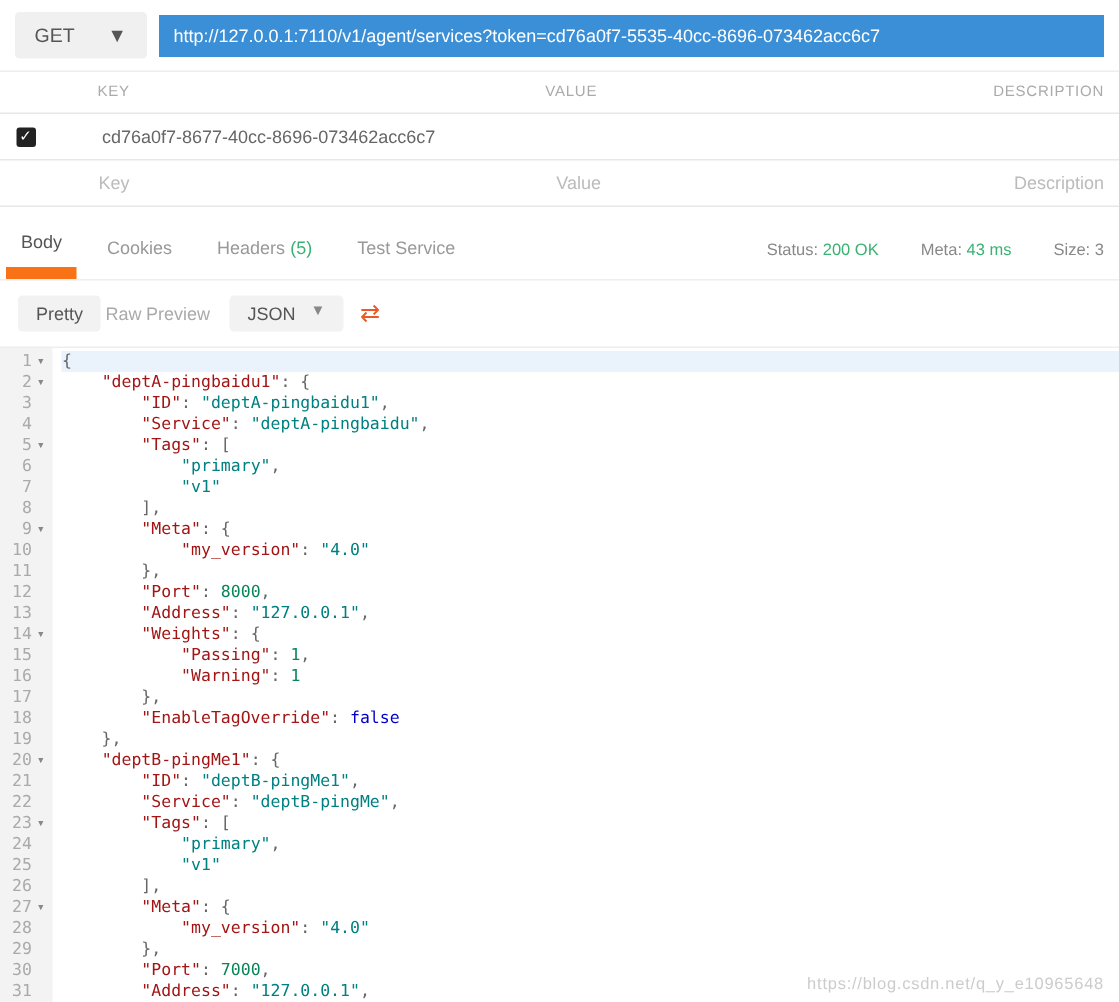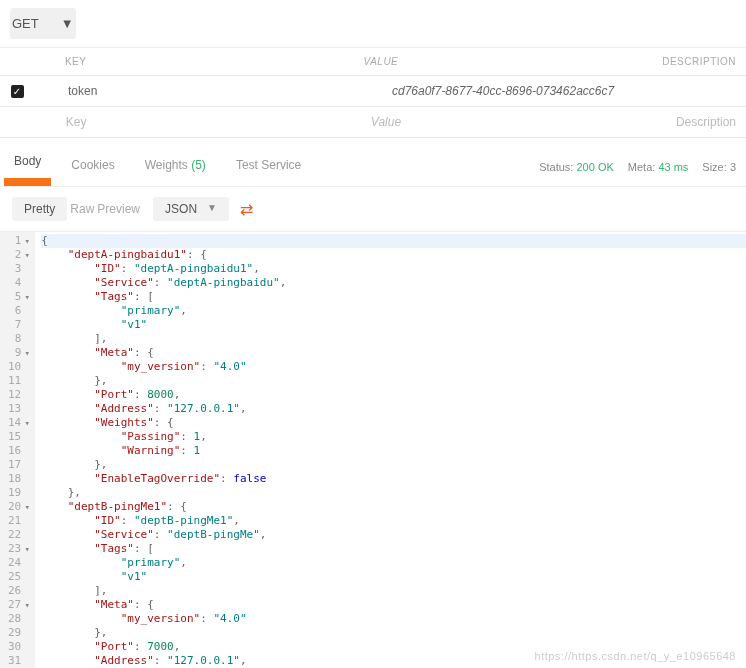--- a/index.html
+++ b/index.html
@@ -1,35 +1,35 @@
 <!DOCTYPE html>
 <html><head>
 <meta charset="utf-8">
 <style>
 * { box-sizing: border-box; margin: 0; padding: 0; }
 body { font-family: -apple-system, "Segoe UI", Helvetica, Arial, sans-serif; font-size: 12px; color: #666; background: #fff; width: 746px; }
 .urlrow { display: flex; align-items: center; padding: 8px 10px; background: #fff; border-bottom: 1px solid #eee; }
-.method-select { display: flex; align-items: center; background: #f0f0f0; padding: 8px 2px; margin-right: 8px; border-radius: 3px; cursor: pointer; }
+.method-select { display: flex; align-items: center; background: #f0f0f0; padding: 8px 13px; margin-right: 8px; border-radius: 3px; cursor: pointer; }
 .method-select span { font-size: 13px; color: #555; }
 .chev { margin-left: 22px; color: #888; font-size: 10px; }
 .url-input { flex: 1; background: #3b8fd6; color: #fff; padding: 7px 10px; font-size: 12px; border: none; outline: none; }
 .tbl-head, .tbl-row { display: flex; border-bottom: 1px solid #e8e8e8; gap: 24px; }
 .tbl-head { color: #aaa; font-size: 10px; letter-spacing: 0.5px; padding: 4px 0; }
 .col-chk { width: 34px; display: flex; align-items: center; justify-content: center; }
 .col-key { width: 300px; padding: 8px 10px; }
-.col-val { width: 300px; padding: 8px 10px; font-style: italic; }
+.col-val { width: 300px; padding: 8px 10px; }
 .col-desc { flex: 1; padding: 8px 10px; }
 .tbl-head .col-key, .tbl-head .col-val, .tbl-head .col-desc { padding: 4px 10px; }
 .chk { width: 13px; height: 13px; background: #222; border-radius: 2px; display: flex; align-items: center; justify-content: center; color: #fff; font-size: 10px; }
 .placeholder { color: #bbb; }
 .tabs-row { display: flex; align-items: center; padding: 10px 10px 0 4px; border-bottom: 1px solid #eee; }
 .tab { padding: 6px 10px 10px; margin-right: 10px; color: #999; cursor: pointer; }
 .tab.active { color: #555; border-bottom: 8px solid #f97316; }
 .hdr-count { color: #3bb273; }
-.status-area { margin-left: auto; font-size: 11px; color: #888; display: flex; gap: 14px; }
+.status-area { margin-left: auto; font-size: 11px; color: #888; display: flex; gap: 28px; }
 .status-area .ok, .status-area .ms { color: #3bb273; }
 .view-row { display: flex; align-items: center; padding: 10px 12px; border-bottom: 1px solid #eee; gap: 3px; }
 .vbtn { color: #aaa; cursor: pointer; font-size: 12px; }
 .vbtn.active { background: #f2f2f2; padding: 5px 12px; border-radius: 3px; color: #555; }
 .fmt-sel { display: flex; align-items: flex-start; background: #f2f2f2; padding: 5px 12px; border-radius: 3px; color: #555; cursor: pointer; margin-left: 10px; }
 .wrap-icon { color: #e85b29; font-size: 16px; margin-left: 8px; }
 .code-area { display: flex; font-family: Consolas, Menlo, monospace; font-size: 11px; }
 .gutter { background: #f3f3f3; color: #aaa; text-align: right; padding: 2px 4px 2px 8px; user-select: none; line-height: 14px; }
 .gln { display: flex; align-items: center; justify-content: flex-end; height: 14px; }
 .fold { color: #888; font-size: 9px; margin-left: 2px; width: 8px; text-align: center; }
@@ -43,47 +43,47 @@
 .watermark { position: fixed; bottom: 6px; right: 10px; color: #ccc; font-size: 11px; letter-spacing: 0.5px; }
 </style>
 </head>
 <body>
 
 <div class="urlrow">
   <div class="method-select">
     <span>GET</span>
     <span class="chev">▼</span>
   </div>
+  <input class="url-input" value="http://127.0.0.1:7110/v1/agent/services?token=cd76a0f7-5535-40cc-8696-073462acc6c7" style="">
 </div>
 
 <div class="tbl-head">
   <div class="col-chk"></div>
   <div class="col-key">KEY</div>
   <div class="col-val">VALUE</div>
   <div class="col-desc">DESCRIPTION</div>
 </div>
 <div class="tbl-row">
   <div class="col-chk">
       <div class="chk">✓</div>
     </div>
-  <div class="col-key">token</div>
   <div class="col-val">cd76a0f7-8677-40cc-8696-073462acc6c7</div>
   <div class="col-desc"></div>
 </div>
 <div class="tbl-row">
   <div class="col-chk"></div>
   <div class="col-key placeholder">Key</div>
   <div class="col-val placeholder">Value</div>
   <div class="col-desc placeholder">Description</div>
 </div>
 
 <div class="tabs-row">
   <div class="tab active">Body</div>
   <div class="tab">Cookies</div>
-  <div class="tab"><span>Weights</span> <span class="hdr-count">(5)</span></div>
+  <div class="tab"><span>Headers</span> <span class="hdr-count">(5)</span></div>
   <div class="tab">Test Service</div>
   <div class="status-area">
     <span><span>Status:</span> <span class="ok">200 OK</span></span>
     <span><span>Meta:</span> <span class="ms">43 ms</span></span>
     <span><span>Size:</span> <span>3</span></span>
   </div>
 </div>
 
 <div class="view-row">
   <span class="vbtn active">Pretty</span>
@@ -127,13 +127,13 @@
       <div class="gln">27<span class="fold">▾</span></div>
       <div class="gln">28<span class="fold"></span></div>
       <div class="gln">29<span class="fold"></span></div>
       <div class="gln">30<span class="fold"></span></div>
       <div class="gln">31<span class="fold"></span></div>
       <div class="gln">32<span class="fold">▾</span></div>
     </div>
   <div class="code" id="code"><div class="cl hl">{</div><div class="cl">    <span class="k">"deptA-pingbaidu1"</span>: {</div><div class="cl">        <span class="k">"ID"</span>: <span class="s">"deptA-pingbaidu1"</span>,</div><div class="cl">        <span class="k">"Service"</span>: <span class="s">"deptA-pingbaidu"</span>,</div><div class="cl">        <span class="k">"Tags"</span>: [</div><div class="cl">            <span class="s">"primary"</span>,</div><div class="cl">            <span class="s">"v1"</span></div><div class="cl">        ],</div><div class="cl">        <span class="k">"Meta"</span>: {</div><div class="cl">            <span class="k">"my_version"</span>: <span class="s">"4.0"</span></div><div class="cl">        },</div><div class="cl">        <span class="k">"Port"</span>: <span class="n">8000</span>,</div><div class="cl">        <span class="k">"Address"</span>: <span class="s">"127.0.0.1"</span>,</div><div class="cl">        <span class="k">"Weights"</span>: {</div><div class="cl">            <span class="k">"Passing"</span>: <span class="n">1</span>,</div><div class="cl">            <span class="k">"Warning"</span>: <span class="n">1</span></div><div class="cl">        },</div><div class="cl">        <span class="k">"EnableTagOverride"</span>: <span class="b">false</span></div><div class="cl">    },</div><div class="cl">    <span class="k">"deptB-pingMe1"</span>: {</div><div class="cl">        <span class="k">"ID"</span>: <span class="s">"deptB-pingMe1"</span>,</div><div class="cl">        <span class="k">"Service"</span>: <span class="s">"deptB-pingMe"</span>,</div><div class="cl">        <span class="k">"Tags"</span>: [</div><div class="cl">            <span class="s">"primary"</span>,</div><div class="cl">            <span class="s">"v1"</span></div><div class="cl">        ],</div><div class="cl">        <span class="k">"Meta"</span>: {</div><div class="cl">            <span class="k">"my_version"</span>: <span class="s">"4.0"</span></div><div class="cl">        },</div><div class="cl">        <span class="k">"Port"</span>: <span class="n">7000</span>,</div><div class="cl">        <span class="k">"Address"</span>: <span class="s">"127.0.0.1"</span>,</div><div class="cl">        <span class="k">"Weights"</span>: {</div></div>
 </div>
 
-<div class="watermark">https://https.csdn.net/q_y_e10965648</div>
+<div class="watermark">https://blog.csdn.net/q_y_e10965648</div>
 
 </body></html>

